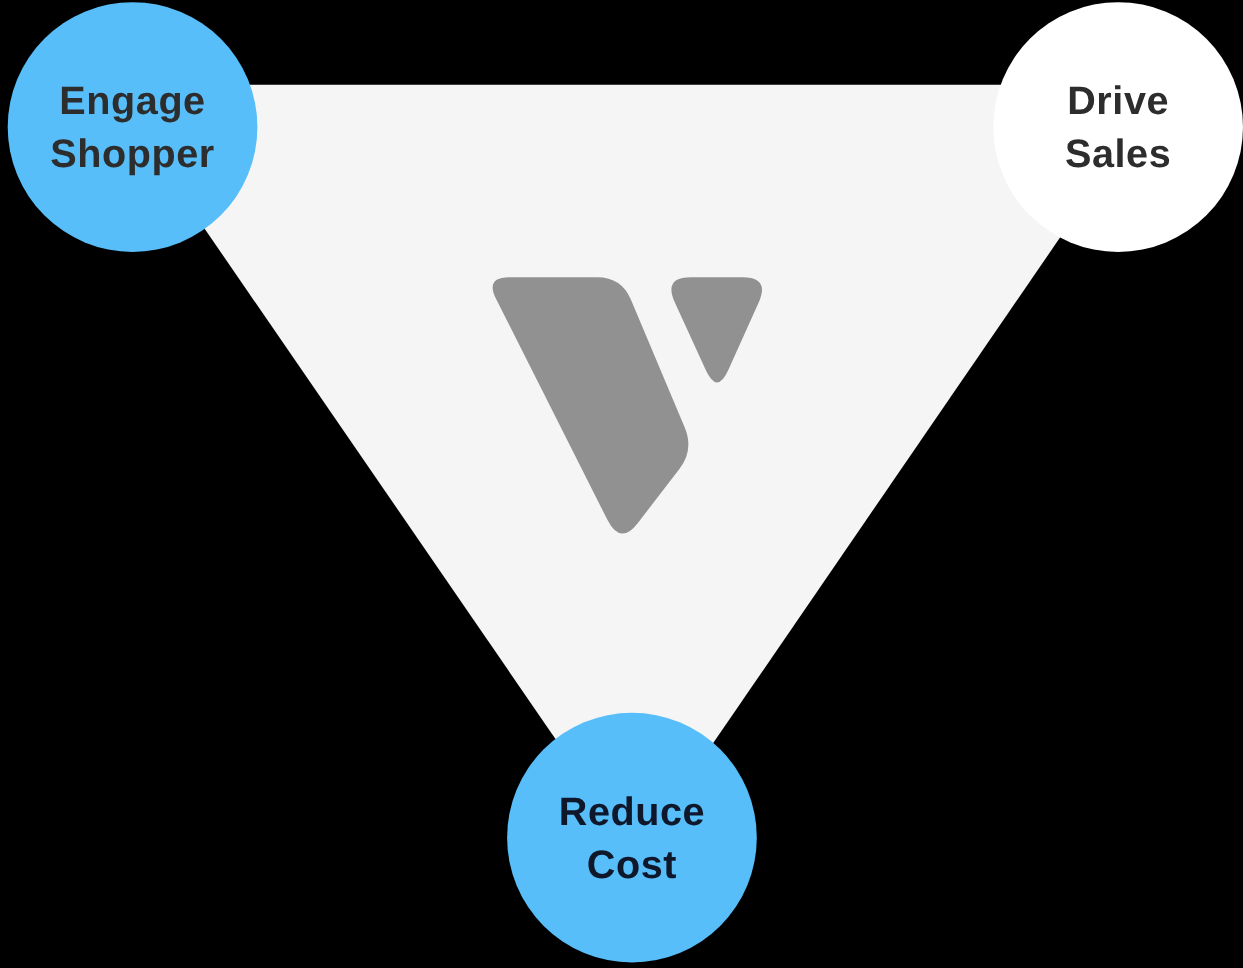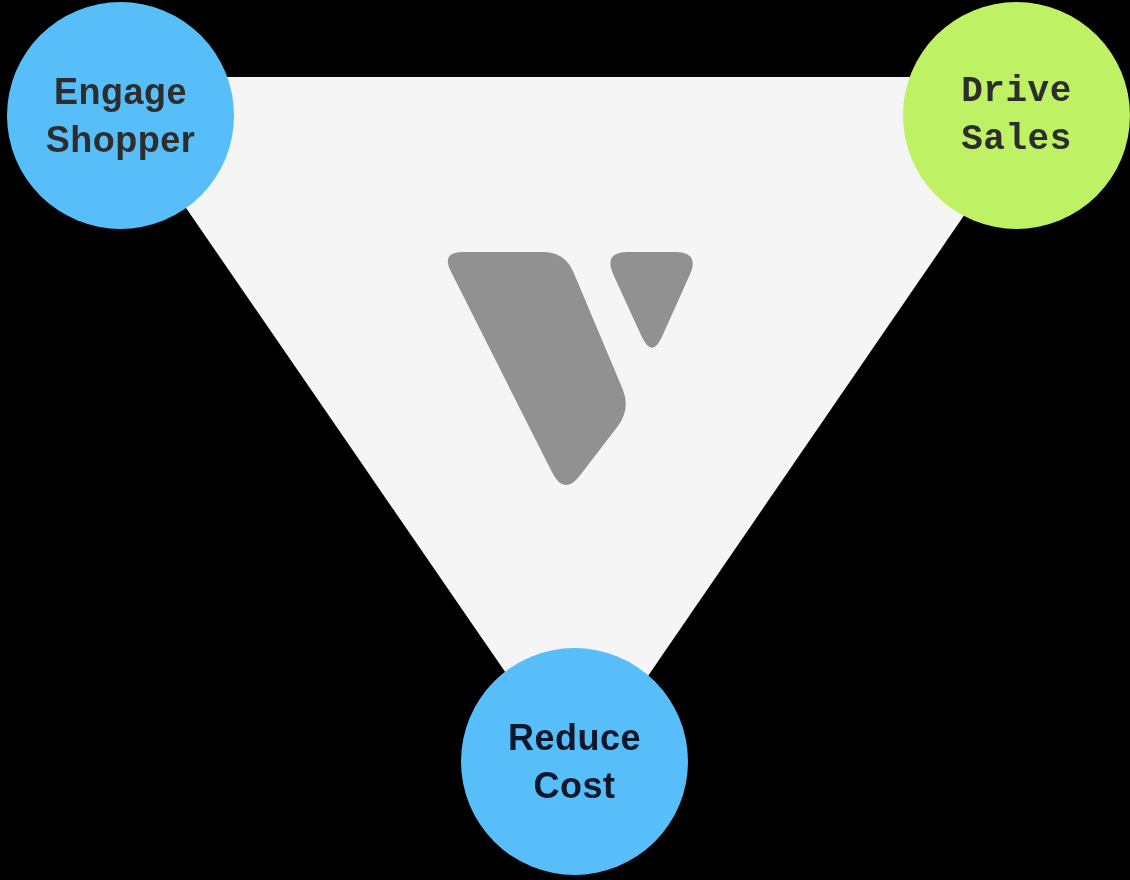--- a/index.html
+++ b/index.html
@@ -74,21 +74,21 @@
                Q 599,252 624,252
                Z" fill="#919191"></path>
     </g>
   </svg>
 
   <div class="node node-engage" style="background: rgb(87, 190, 250); color: rgb(45, 45, 45);">
     <span class="node-label">Engage
 Shopper</span>
   </div>
 
-  <div class="node node-drive" style="background: #bef264; color: rgb(45, 45, 45); font-family: Liberation Mono, monospace;">
+  <div class="node node-drive" style="background: #ffffff; color: rgb(45, 45, 45);">
     <span class="node-label">Drive
 Sales</span>
   </div>
 
   <div class="node node-reduce" style="background: rgb(87, 190, 250); color: #0f172a;">
     <span class="node-label">Reduce
 Cost</span>
   </div>
 
 </div>

